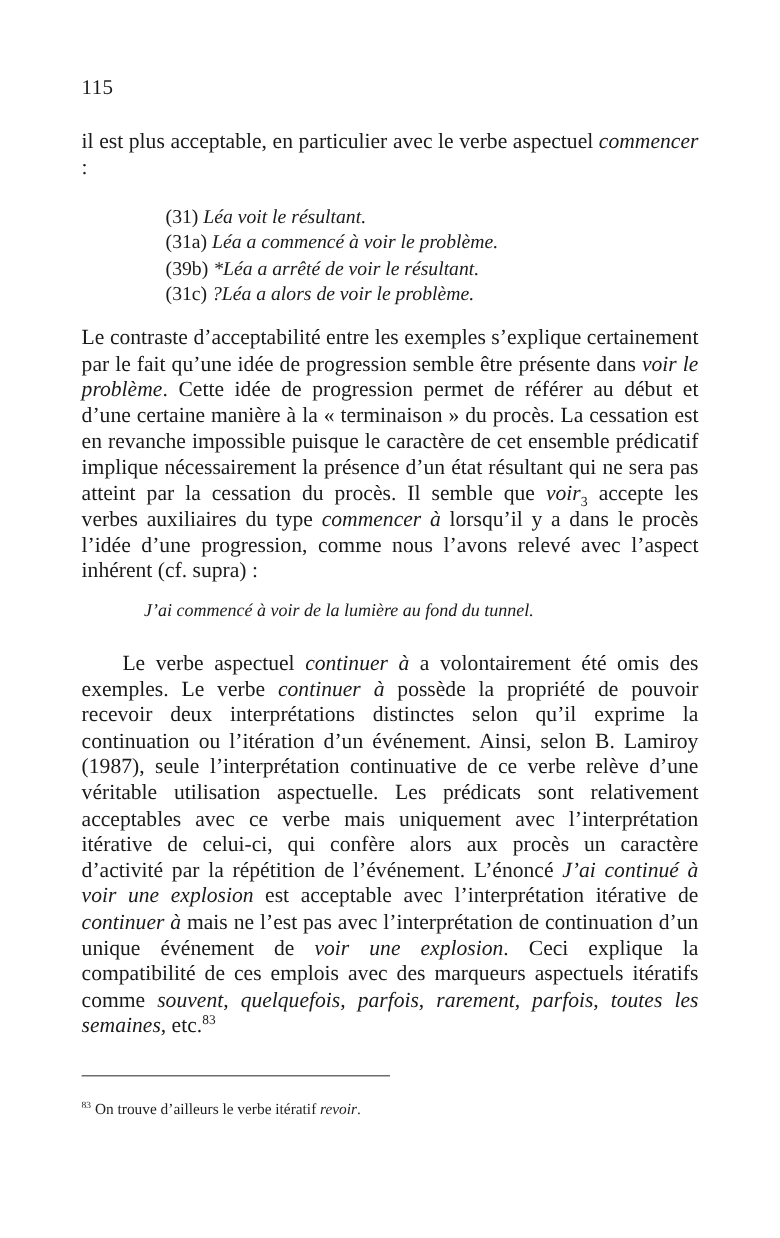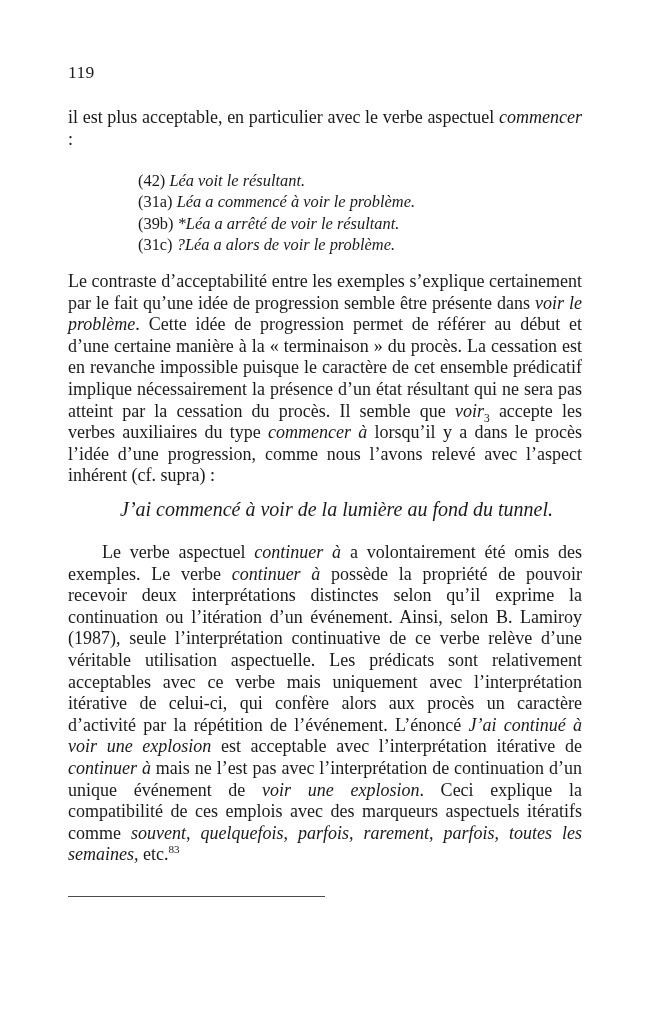--- a/index.html
+++ b/index.html
@@ -77,21 +77,21 @@
   }
   .example-label {
     font-style: normal;
   }
 
   
   .quote-block {
     position: absolute;
     left: 120px;
     width: 470px;
-    font-size: 20px;
+    font-size: 15px;
     line-height: 21.6px;
     color: #1a1a1a;
   }
 
   
   .footnote-rule {
     position: absolute;
     left: 68px;
     top: 896px;
     width: 257px;
@@ -120,34 +120,35 @@
     vertical-align: sub;
     line-height: 0;
   }
 </style>
 </head>
 <body>
 
 <div class="page">
 
   <div class="running-head">
-    <div class="folio">119</div>
+    <div class="folio">115</div>
   </div>
 
   <div class="body-block" style="top:107px;"><span>il est plus acceptable, en particulier avec le verbe aspectuel </span><i>commencer</i><span> :</span></div>
 
   <div class="examples" style="top:170px;">
-    <div class="example-line"><span class="example-label">(42) </span><span><i>Léa voit le résultant.</i></span></div>
+    <div class="example-line"><span class="example-label">(31) </span><span><i>Léa voit le résultant.</i></span></div>
     <div class="example-line"><span class="example-label">(31a) </span><span><i>Léa a commencé à voir le problème.</i></span></div>
     <div class="example-line"><span class="example-label">(39b) </span><span><i>*Léa a arrêté de voir le résultant.</i></span></div>
     <div class="example-line"><span class="example-label">(31c) </span><span><i>?Léa a alors de voir le problème.</i></span></div>
   </div>
 
   <div class="body-block" style="top:271px;"><span>Le contraste d’acceptabilité entre les exemples s’explique certainement par le fait qu’une idée de progression semble être présente dans </span><i>voir le problème</i><span>. Cette idée de progression permet de référer au début et d’une certaine manière à la « terminaison » du procès. La cessation est en revanche impossible puisque le caractère de cet ensemble prédicatif implique nécessairement la présence d’un état résultant qui ne sera pas atteint par la cessation du procès. Il semble que </span><i>voir</i><sub>3</sub><span> accepte les verbes auxiliaires du type </span><i>commencer à</i><span> lorsqu’il y a dans le procès l’idée d’une progression, comme nous l’avons relevé avec l’aspect inhérent (cf. supra) :</span></div>
 
   <div class="quote-block" style="top:499px;"><i>J’ai commencé à voir de la lumière au fond du tunnel.</i></div>
 
   <div class="body-block indent-first" style="top:542px;"><span>Le verbe aspectuel </span><i>continuer à</i><span> a volontairement été omis des exemples. Le verbe </span><i>continuer à</i><span> possède la propriété de pouvoir recevoir deux interprétations distinctes selon qu’il exprime la continuation ou l’itération d’un événement. Ainsi, selon B. Lamiroy (1987), seule l’interprétation continuative de ce verbe relève d’une véritable utilisation aspectuelle. Les prédicats sont relativement acceptables avec ce verbe mais uniquement avec l’interprétation itérative de celui-ci, qui confère alors aux procès un caractère d’activité par la répétition de l’événement. L’énoncé </span><i>J’ai continué à voir une explosion</i><span> est acceptable avec l’interprétation itérative de </span><i>continuer à</i><span> mais ne l’est pas avec l’interprétation de continuation d’un unique événement de </span><i>voir une explosion</i><span>. Ceci explique la compatibilité de ces emplois avec des marqueurs aspectuels itératifs comme </span><i>souvent, quelquefois, parfois, rarement, parfois, toutes les semaines,</i><span> etc.</span><sup>83</sup></div>
 
   <div class="footnote-rule"></div>
 
+  <div class="footnote"><sup>83</sup><span> On trouve d’ailleurs le verbe itératif </span><i>revoir</i><span>.</span></div>
 
 </div>
 
 </body></html>

